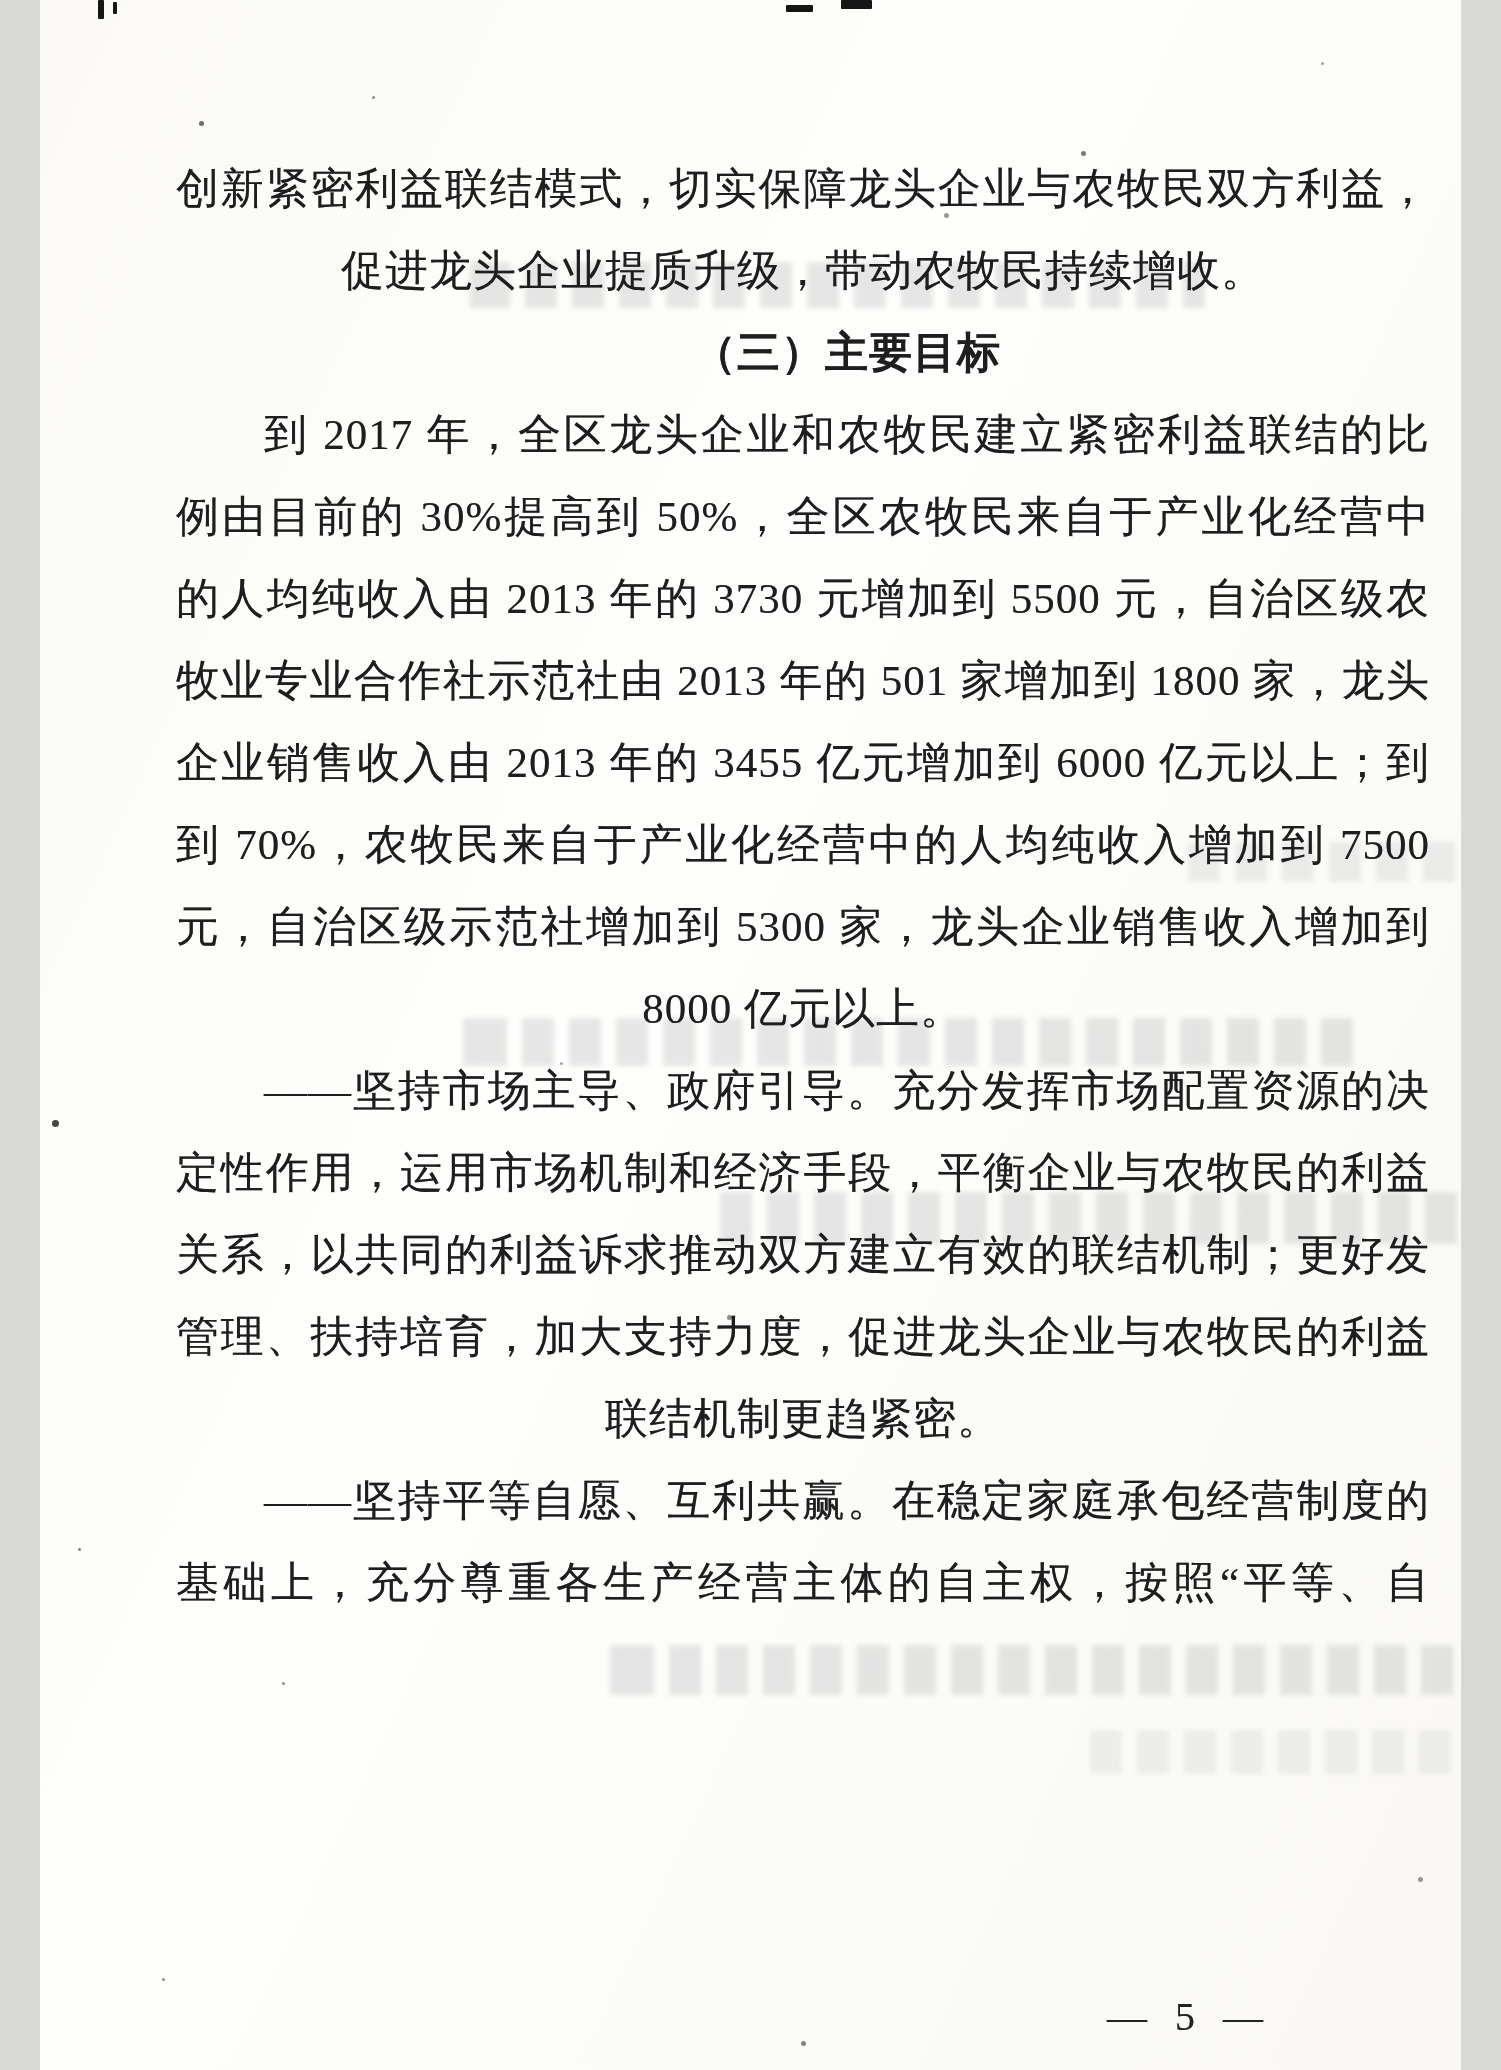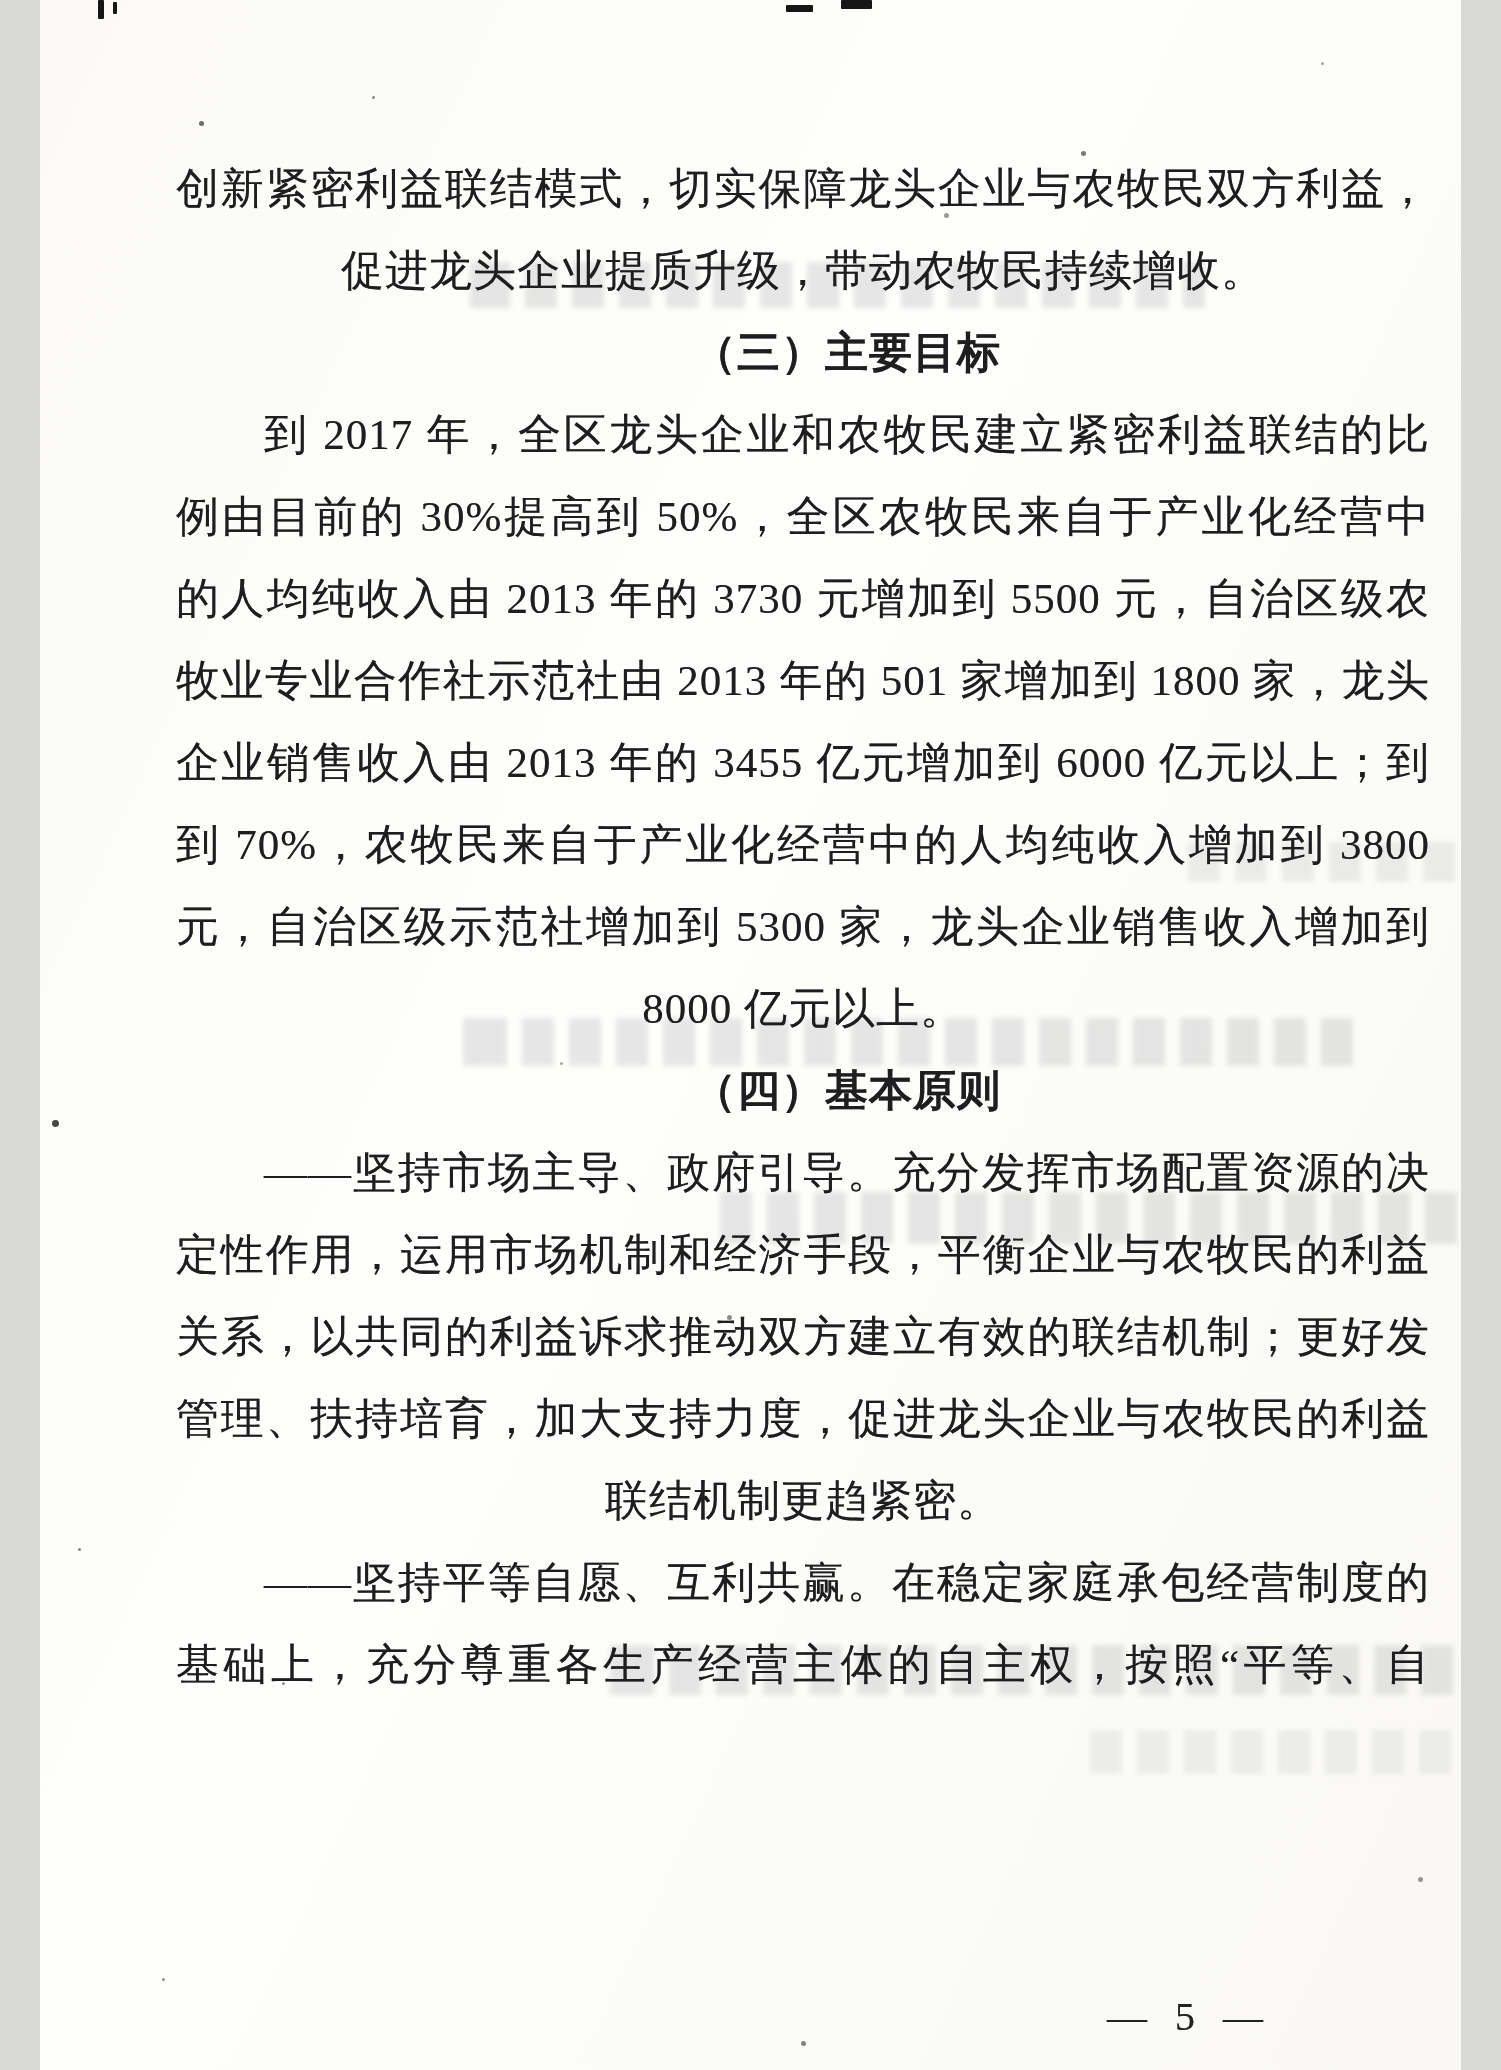--- a/index.html
+++ b/index.html
@@ -114,24 +114,23 @@
 
   <main class="doc-body">
       <div class="line fill">创新紧密利益联结模式，切实保障龙头企业与农牧民双方利益，</div>
       <div class="line">促进龙头企业提质升级，带动农牧民持续增收。</div>
       <div class="line indent heading">（三）主要目标</div>
       <div class="line indent fill">到 2017 年，全区龙头企业和农牧民建立紧密利益联结的比</div>
       <div class="line fill">例由目前的 30%提高到 50%，全区农牧民来自于产业化经营中</div>
       <div class="line fill">的人均纯收入由 2013 年的 3730 元增加到 5500 元，自治区级农</div>
       <div class="line fill">牧业专业合作社示范社由 2013 年的 501 家增加到 1800 家，龙头</div>
       <div class="line fill">企业销售收入由 2013 年的 3455 亿元增加到 6000 亿元以上；到</div>
-      <div class="line fill">到 70%，农牧民来自于产业化经营中的人均纯收入增加到 3800</div>
+      <div class="line fill">到 70%，农牧民来自于产业化经营中的人均纯收入增加到 7500</div>
       <div class="line fill">元，自治区级示范社增加到 5300 家，龙头企业销售收入增加到</div>
       <div class="line">8000 亿元以上。</div>
-      <div class="line indent heading">（四）基本原则</div>
       <div class="line indent fill">——坚持市场主导、政府引导。充分发挥市场配置资源的决</div>
       <div class="line fill">定性作用，运用市场机制和经济手段，平衡企业与农牧民的利益</div>
       <div class="line fill">关系，以共同的利益诉求推动双方建立有效的联结机制；更好发</div>
       <div class="line fill">管理、扶持培育，加大支持力度，促进龙头企业与农牧民的利益</div>
       <div class="line">联结机制更趋紧密。</div>
       <div class="line indent fill">——坚持平等自愿、互利共赢。在稳定家庭承包经营制度的</div>
       <div class="line fill">基础上，充分尊重各生产经营主体的自主权，按照“平等、自</div>
     </main>
 
   <div class="footer">

